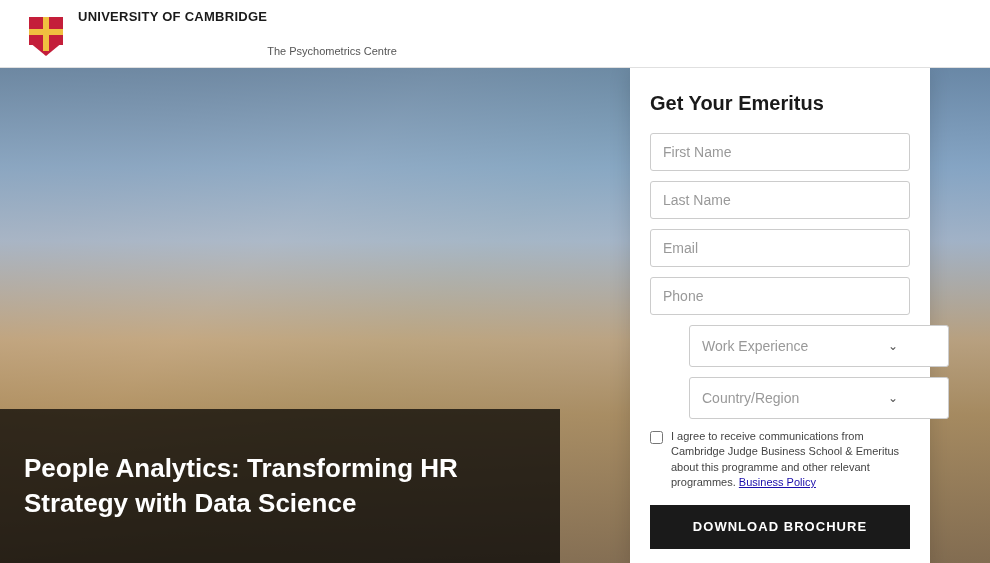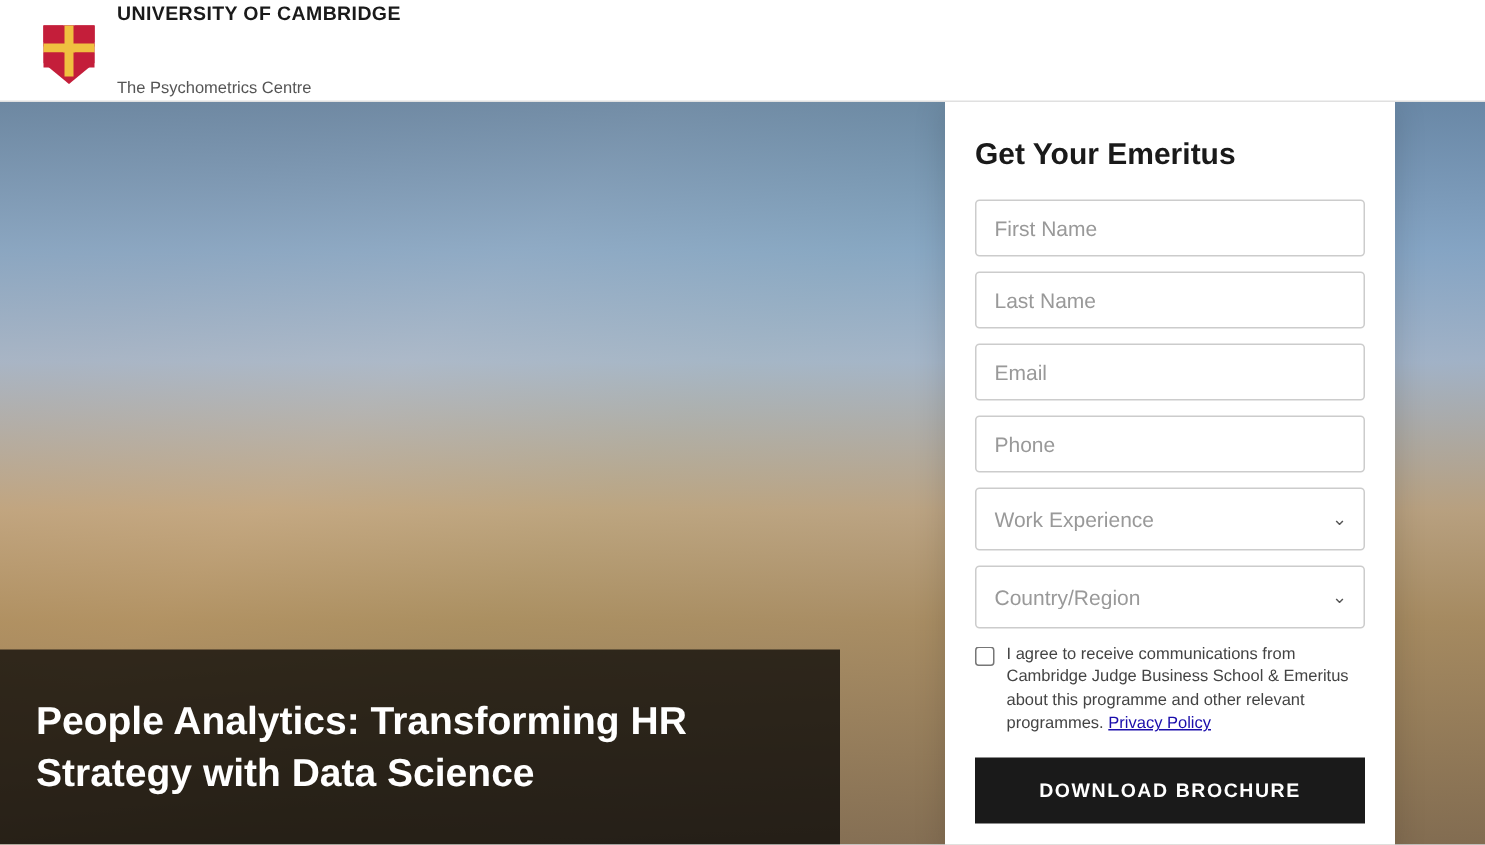--- a/index.html
+++ b/index.html
@@ -20,21 +20,21 @@
       display: flex;
       align-items: center;
       gap: 10px;
     }
     #logo-shield {
       width: 44px;
       height: 44px;
     }
     #logo-text-block {
       display: flex;
-      flex-direction: column;
+      flex-direction: row;
       line-height: 1.2;
     }
     #university-name {
       font-size: 13px;
       font-weight: bold;
       color: #1a1a1a;
       letter-spacing: 0.02em;
     }
     #university-subtitle {
       font-size: 11px;
@@ -64,21 +64,21 @@
         
         linear-gradient(180deg, #6a8aaa 0%, #8aabcc 20%, #aabbd0 35%, #c4a882 55%, #b09060 70%, #8a7050 100%);
       opacity: 0.9;
     }
     
     #hero-text-overlay {
       position: absolute;
       bottom: 0;
       left: 0;
       width: 560px;
-      height: 130px;
+      height: 154px;
       background: rgba(0,0,0,0.72);
       display: flex;
       align-items: center;
       padding: 20px 24px;
     }
     #hero-title {
       color: #fff;
       font-size: 26px;
       font-weight: 600;
       line-height: 1.35;
@@ -125,20 +125,21 @@
       border: 1px solid #ccc;
       border-radius: 3px;
       padding: 0 12px;
       font-size: 14px;
       color: #999;
       appearance: none;
       -webkit-appearance: none;
       background: #fff;
       outline: none;
       cursor: pointer;
+      margin-left: 39px;
     }
     .select-arrow {
       position: absolute;
       right: 12px;
       top: 50%;
       transform: translateY(-50%);
       pointer-events: none;
       color: #555;
       font-size: 12px;
     }
@@ -240,19 +241,19 @@
         <option value="us">United States</option>
         <option value="in">India</option>
         <option value="other">Other</option>
       </select>
       <span class="select-arrow">⌄</span>
     </div>
 
     <div class="checkbox-row">
       <input type="checkbox" id="consent" style="">
       <label for="consent" class="checkbox-label">
-        <span>I agree to receive communications from Cambridge Judge Business School &amp; Emeritus about this programme and other relevant programmes.</span> <a href="#">Privacy Policy</a>
+        <span>I agree to receive communications from Cambridge Judge Business School &amp; Emeritus about this programme and other relevant programmes.</span> <a href="#">Business Policy</a>
       </label>
     </div>
 
     <button id="download-btn">DOWNLOAD BROCHURE</button>
   </div>
 </div>
 
 </body></html>

